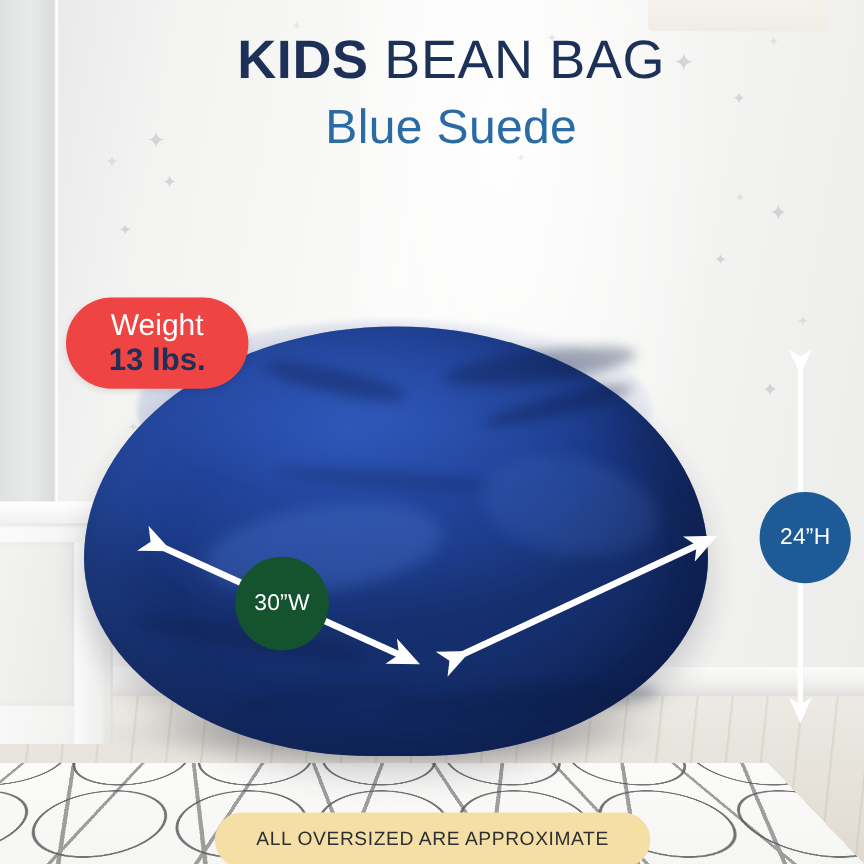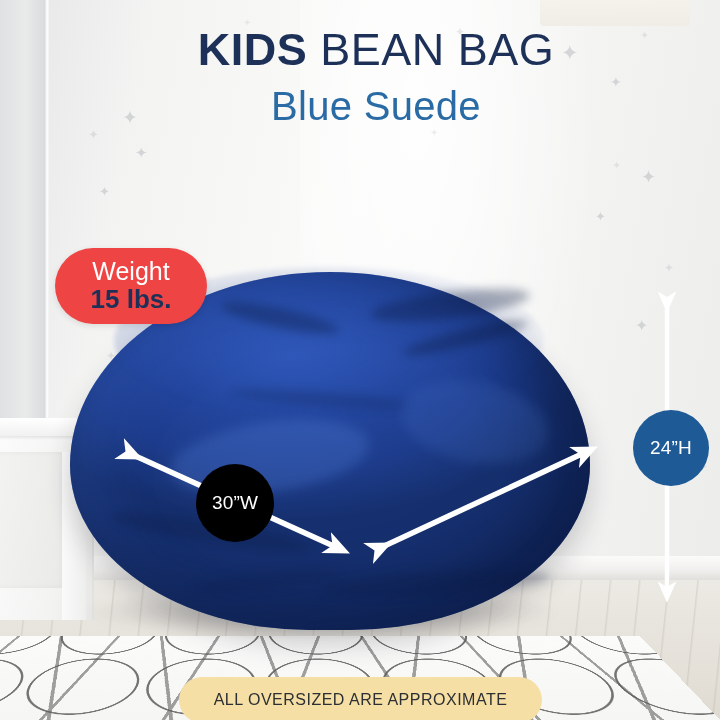--- a/index.html
+++ b/index.html
@@ -258,21 +258,21 @@
     align-items: center;
     justify-content: center;
     color: #ffffff;
     font-size: 19px;
     font-weight: 500;
     letter-spacing: .2px;
   }
   .dim-w {
     left: 196px; top: 464px;
     width: 78px; height: 78px;
-    background: #000000;
+    background: #14532d;
   }
   .dim-d {
     left: 447px; top: 464px;
     width: 78px; height: 78px;
     background: #2f6a9b;
   }
   .dim-h {
     left: 633px; top: 410px;
     width: 76px; height: 76px;
     background: #1d5a96;
@@ -383,20 +383,20 @@
     <span>24”H</span>
   </div>
 
   <div class="title-block">
     <div class="title-line1"><span class="bold">KIDS</span><span> BEAN BAG</span></div>
     <div class="title-sub">Blue Suede</div>
   </div>
 
   <div class="weight-badge">
     <div class="w-label">Weight</div>
-    <div class="w-value">15 lbs.</div>
+    <div class="w-value">13 lbs.</div>
   </div>
 
   <div class="bottom-banner">
     <span>ALL OVERSIZED ARE APPROXIMATE</span>
   </div>
 
 </div>
 
 </body></html>

